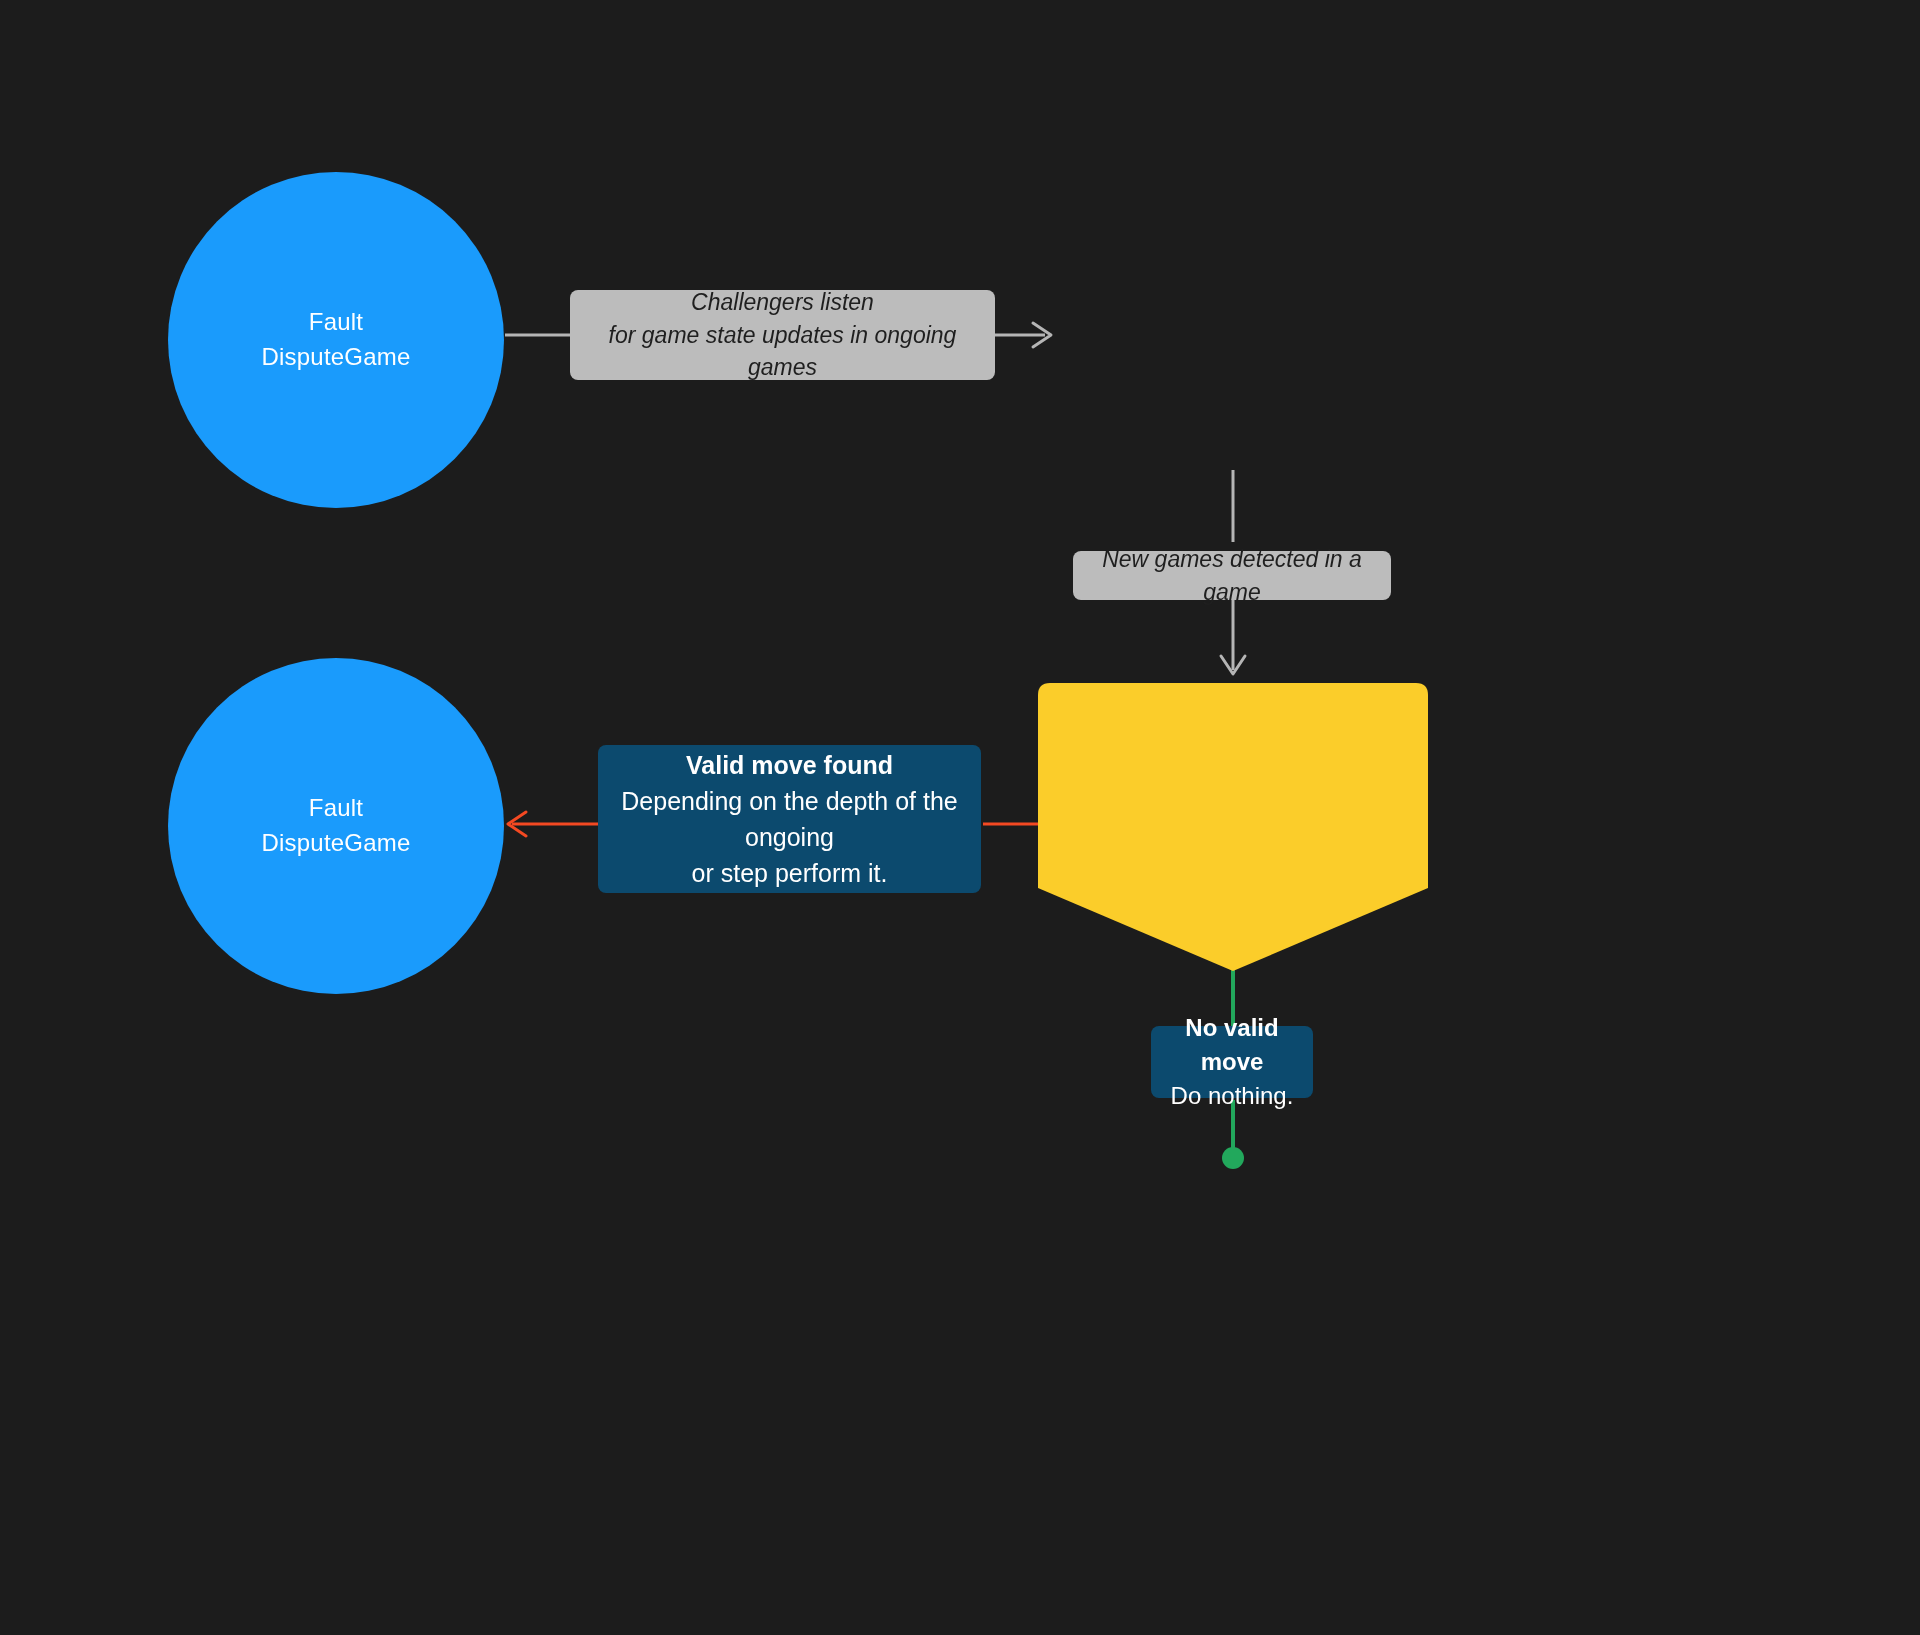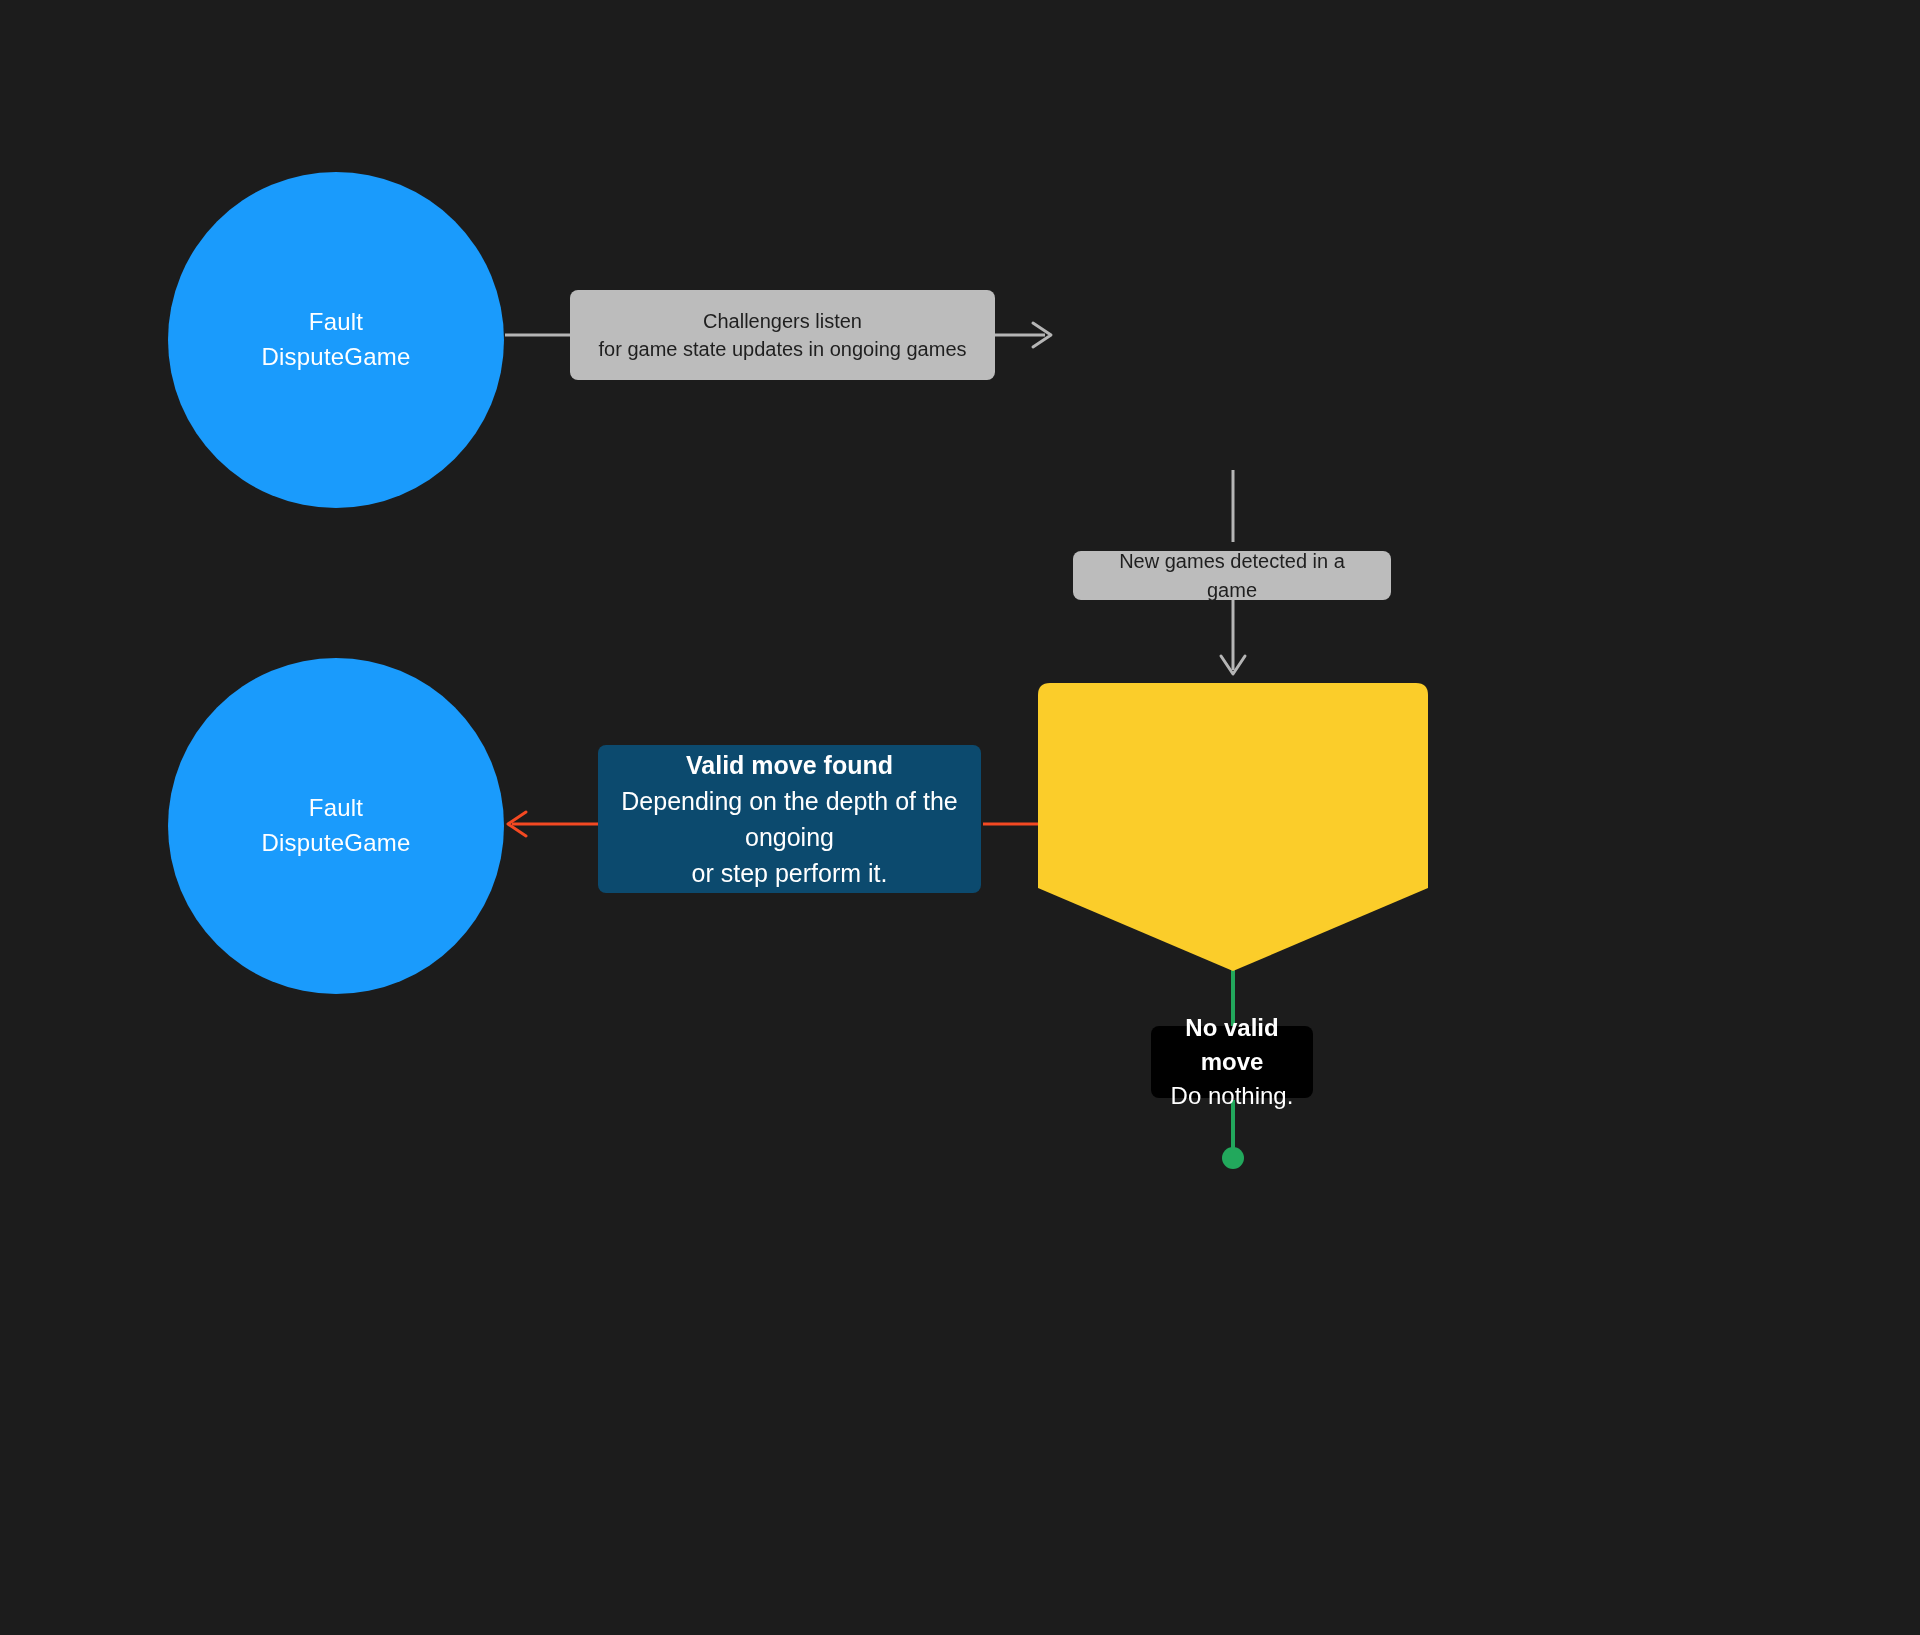--- a/index.html
+++ b/index.html
@@ -107,33 +107,34 @@
     box-sizing: border-box;
     display: flex;
     flex-direction: column;
     align-items: center;
     justify-content: center;
     text-align: center;
   }
   .edge-label.grey {
     background: #bcbcbc;
     color: #1f1f1f;
-    font-size: 20px;
+    font-size: 23px;
     line-height: 1.42;
     padding: 10px 20px;
+    font-style: italic;
   }
   .edge-label.red {
     background: #0c4a6e;
     color: #ffffff;
     font-size: 25px;
     line-height: 1.44;
     padding: 12px 20px;
   }
   .edge-label.green {
-    background: #000000;
+    background: #0c4a6e;
     color: #ffffff;
     font-size: 24px;
     line-height: 1.42;
     padding: 10px 18px;
   }
   .edge-label .strong { font-weight: bold; }
 
   
   .connector {
     position: absolute;

